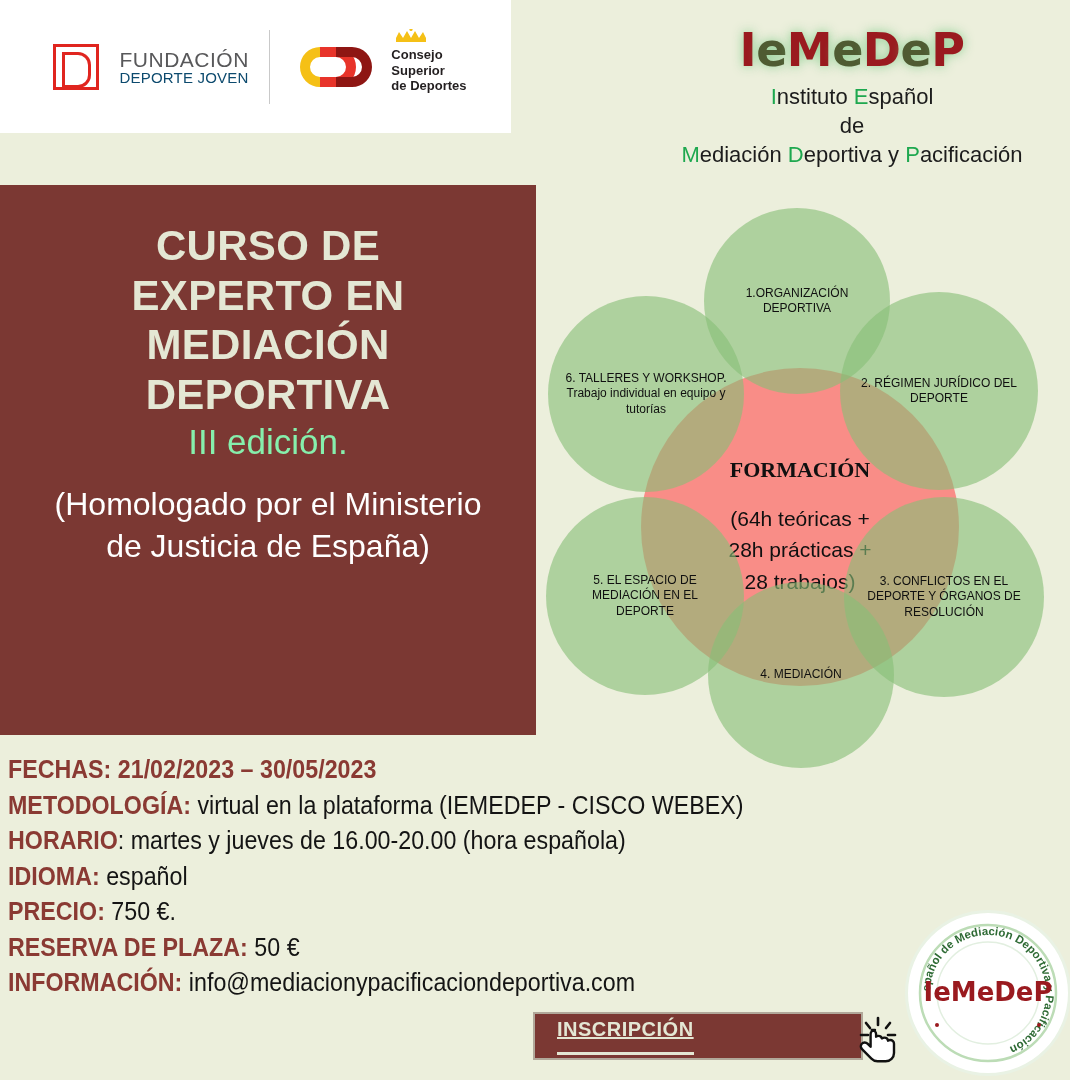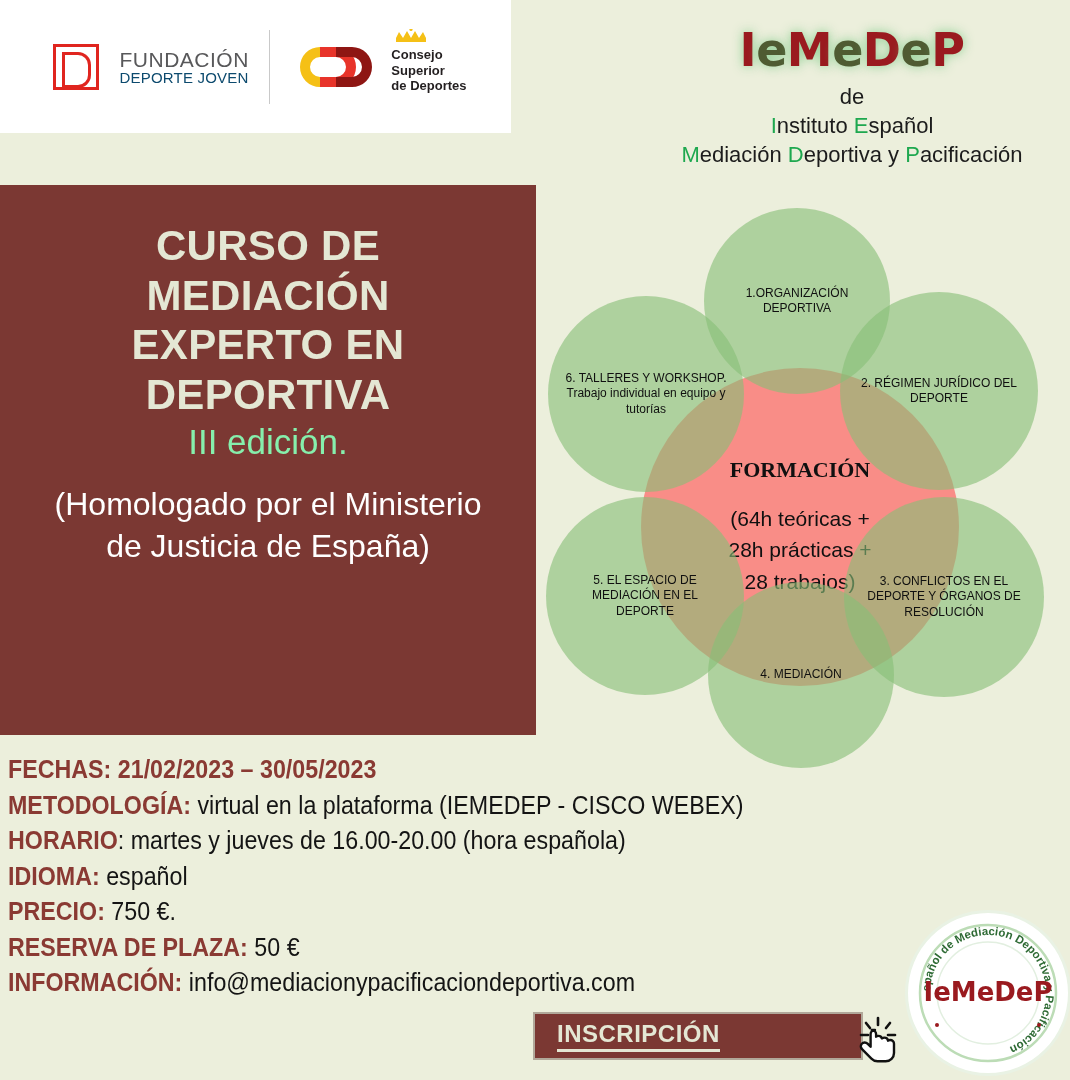--- a/index.html
+++ b/index.html
@@ -240,25 +240,26 @@
     width: 330px; height: 48px;
     background: #7b3833;
     border: 2px solid #b1a89a;
     box-sizing: border-box;
     display: flex;
     align-items: center;
     padding-left: 22px;
   }
   .inscripcion-btn span {
     color: #e4e7d4;
-    font-size: 24px;
+    font-size: 20px;
     font-weight: bold;
     letter-spacing: 0.5px;
     border-bottom: 3px solid #e4e7d4;
-    padding-bottom: 1px;
+    padding-bottom: 11px;
+    text-decoration: underline;
   }
   .cursor-icon {
     position: absolute;
     left: 318px; top: 4px;
     width: 56px; height: 48px;
   }
 
   
   .seal {
     position: absolute;
@@ -303,31 +304,31 @@
       <div>Consejo</div>
       <div>Superior</div>
       <div>de Deportes</div>
     </div>
   </div>
 </div>
 
 <div class="iemedep-head">
   <div class="iemedep-word"><span class="r">I</span><span class="g">e</span><span class="r">M</span><span class="g">e</span><span class="r">D</span><span class="g">e</span><span class="r">P</span></div>
   <div class="iemedep-sub">
+    <div><span class="gr">I</span><span>nstituto </span><span class="gr">E</span><span>spañol</span></div>
     <div>de</div>
-    <div><span class="gr">I</span><span>nstituto </span><span class="gr">E</span><span>spañol</span></div>
     <div><span class="gr">M</span><span>ediación </span><span class="gr">D</span><span>eportiva y </span><span class="gr">P</span><span>acificación</span></div>
   </div>
 </div>
 
 <div class="title-panel">
   <div class="title-main">
     <div>CURSO DE</div>
+    <div>EXPERTO EN</div>
     <div>MEDIACIÓN</div>
-    <div>EXPERTO EN</div>
     <div>DEPORTIVA</div>
   </div>
   <div class="title-edition">III edición.</div>
   <div class="title-note">(Homologado por el Ministerio de Justicia de España)</div>
 </div>
 
 <div class="flower">
   <div class="core">
     <div class="core-title">FORMACIÓN</div>
     <div class="core-detail">(64h teóricas +

